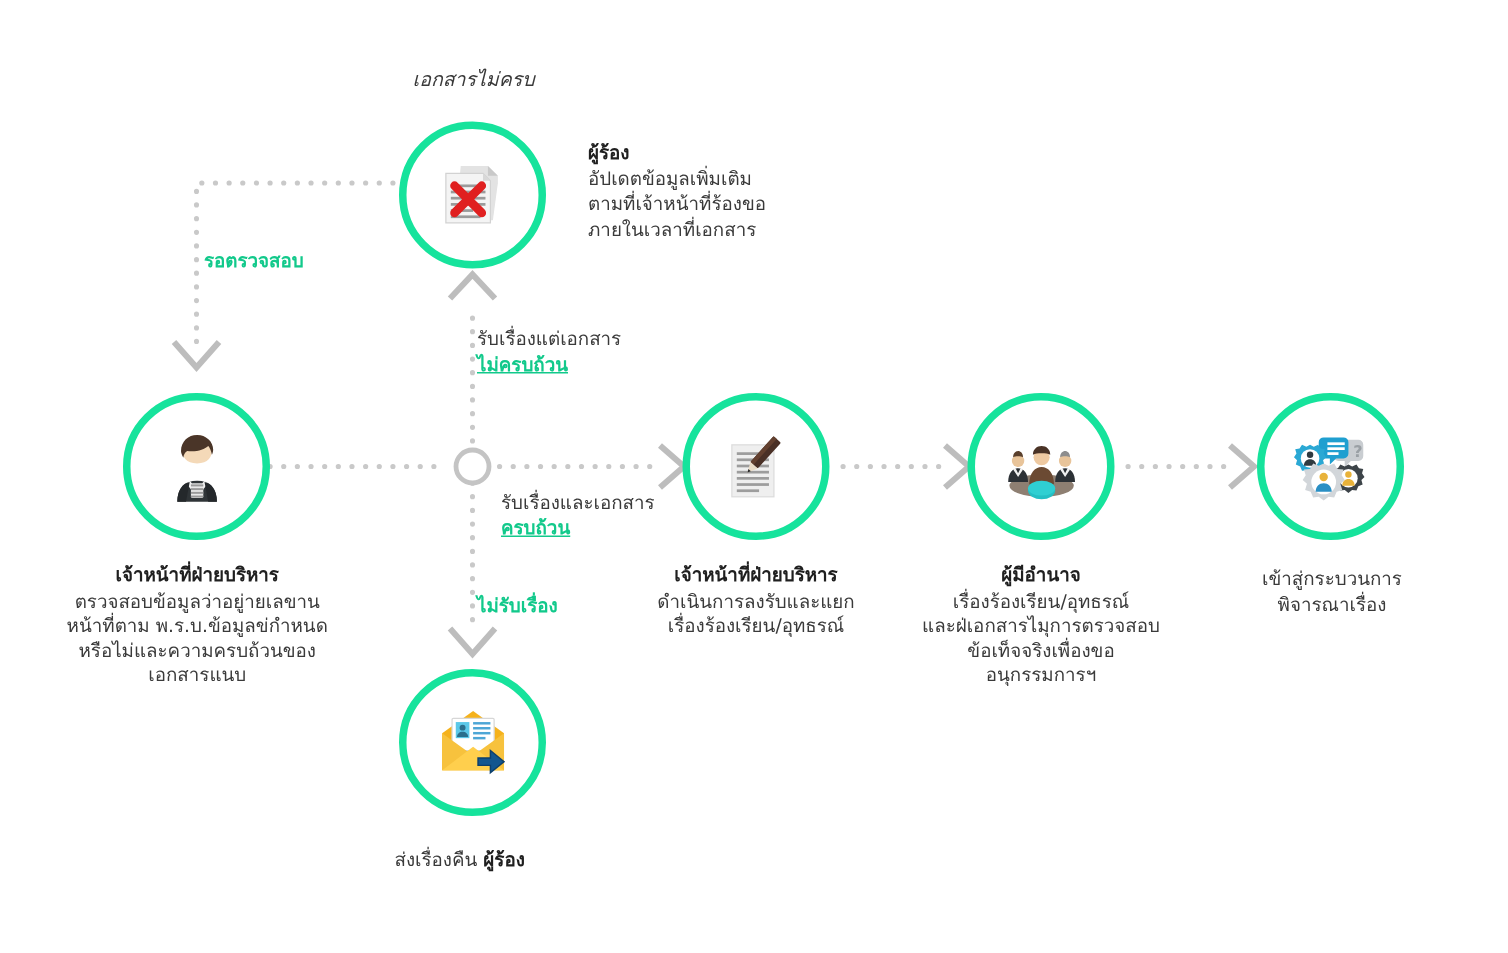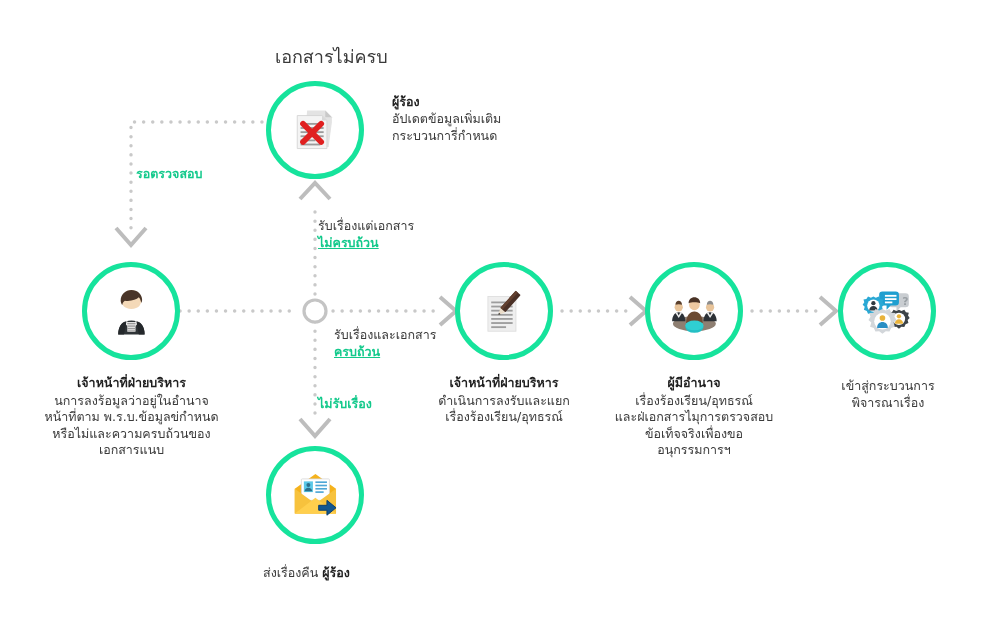--- a/index.html
+++ b/index.html
@@ -51,23 +51,24 @@
     line-height:1.34;
     color:#3a3a3a;
     white-space:nowrap;
   }
   .edgelbl .l1{display:block;}
   .edgelbl .l2{display:block;color:#12c98b;font-weight:bold;text-decoration:underline;}
   .edgelbl.green{color:#12c98b;font-weight:bold;}
 
   .toptag{
     position:absolute;
-    font-size:18px;
+    font-size:13px;
     color:#3a3a3a;
     white-space:nowrap;
+    font-style:italic;
   }
   .bottomtag{
     position:absolute;
     font-size:12.5px;
     color:#3a3a3a;
     white-space:nowrap;
   }
   .bottomtag b{font-weight:bold;color:#1f1f1f;}
 </style>
 </head>
@@ -118,21 +119,21 @@
         <rect x="27" y="49" width="10" height="1.6"></rect>
         <rect x="27" y="52" width="10" height="1.6"></rect>
         <rect x="27" y="55" width="10" height="1.6"></rect>
       </g>
       <path d="M16 60c0-9 4-15 10-16l-3 16z" fill="#24282b"></path>
       <path d="M48 60c0-9-4-15-10-16l3 16z" fill="#24282b"></path>
     </svg>
   </div>
   <div class="cap" style="left:14px;top:375px;width:235px;">
     <span class="t">เจ้าหน้าที่ฝ่ายบริหาร</span>
-    <span class="l">นการลงร้อมูลว่าอยู่ในอำนาจ</span>
+    <span class="l">ตรวจสอบข้อมูลว่าอยู่ายเลขาน</span>
     <span class="l">หน้าที่ตาม พ.ร.บ.ข้อมูลข่กำหนด</span>
     <span class="l">หรือไม่และความครบถ้วนของ</span>
     <span class="l">เอกสารแนบ</span>
   </div>
 
   <div class="node" style="left:266px;top:81px;width:98px;height:98px;border:5px solid #16e39c;">
     <svg class="glyph" viewBox="0 0 64 64">
       <path d="M22 8h22l8 8v6l-4 30H18z" fill="#e3e3e3"></path>
       <path d="M44 8l8 8h-8z" fill="#c9c9c9"></path>
       <path d="M10 14h30l6 6v34H10z" fill="#f4f4f4" stroke="#d2d2d2" stroke-width="1"></path>
@@ -145,21 +146,22 @@
         <rect x="14" y="43" width="18" height="2.2"></rect>
         <rect x="14" y="48" width="24" height="2.2"></rect>
       </g>
       <path d="M17 24l22 22M39 24L17 46" stroke="#e02020" stroke-width="7" stroke-linecap="round"></path>
     </svg>
   </div>
   <div class="toptag" style="left:275px;top:42px;">เอกสารไม่ครบ</div>
   <div class="side" style="left:392px;top:93px;width:200px;">
     <span class="t">ผู้ร้อง</span>
     <span class="l">อัปเดตข้อมูลเพิ่มเติม</span>
-    <span class="l">กระบวนการี่กำหนด</span>
+    <span class="l">ตามที่เจ้าหน้าที่ร้องขอ</span>
+    <span class="l">ภายในเวลาที่เอกสาร</span>
   </div>
 
   <div class="node" style="left:266px;top:446px;width:98px;height:98px;border:5px solid #16e39c;">
     <svg class="glyph" viewBox="0 0 64 64">
       <path d="M7 24L32 6l25 18v30H7z" fill="#f5b21c"></path>
       <rect x="15" y="12" width="34" height="26" rx="1" fill="#ffffff" stroke="#d7d7d7" stroke-width="1"></rect>
       <rect x="18" y="15" width="11" height="13" fill="#5bc8e8"></rect>
       <circle cx="23.5" cy="19.5" r="2.4" fill="#2b6f8c"></circle>
       <path d="M19 27c0-2.6 2-4.2 4.5-4.2S28 24.4 28 27z" fill="#2b6f8c"></path>
       <g fill="#4da6d6">

